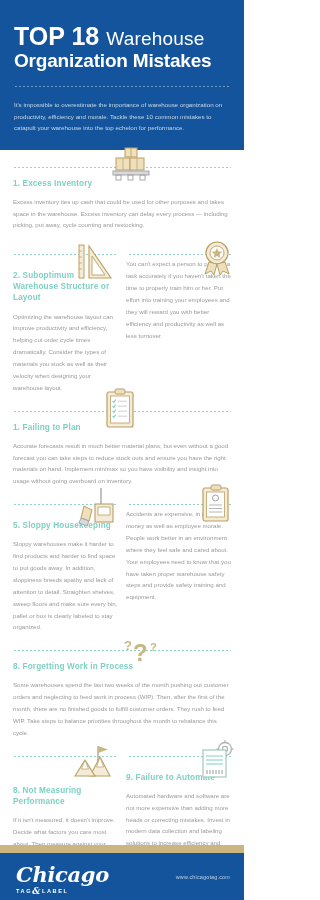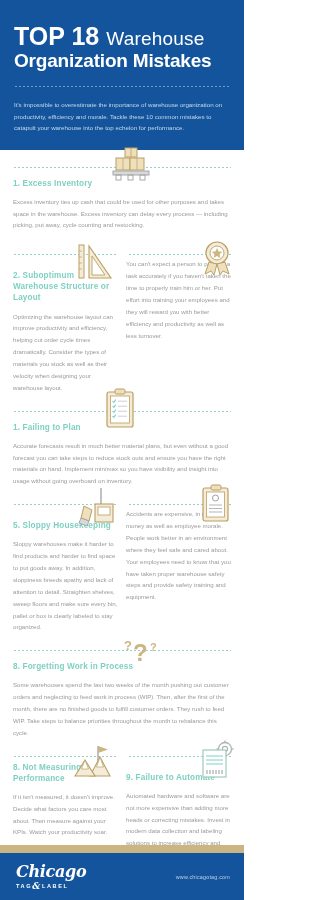--- a/index.html
+++ b/index.html
@@ -125,21 +125,21 @@
   }
   .logo {
     position: absolute;
     left: 16px;
     top: 11px;
     color: #ffffff;
   }
   .logo-main {
     font-family: "DejaVu Serif", serif;
     font-style: italic;
-    font-size: 16px;
+    font-size: 21px;
     font-weight: bold;
     line-height: 1;
     letter-spacing: -0.3px;
   }
   .logo-sub {
     font-size: 5.6px;
     letter-spacing: 1.6px;
     margin-top: 1px;
     font-weight: bold;
   }
@@ -336,21 +336,21 @@
           <line x1="9" y1="30" x2="9" y2="34"></line>
           <line x1="12" y1="30" x2="12" y2="34"></line>
           <line x1="15" y1="30" x2="15" y2="34"></line>
           <line x1="18" y1="30" x2="18" y2="34"></line>
           <line x1="21" y1="30" x2="21" y2="34"></line>
           <line x1="24" y1="30" x2="24" y2="34"></line>
         </g>
       </svg>
     </div>
     <div class="col">
-      <div class="sec-head" style="margin-top:2px;">8. Not Measuring Performance</div>
+      <div class="sec-head" style="margin-top:25px;">8. Not Measuring Performance</div>
       <p class="body-text">If it isn't measured, it doesn't improve. Decide what factors you care most about. Then measure against your KPIs. Watch your productivity soar.</p>
     </div>
     <div class="col">
       <div class="sec-head" style="margin-top:12px;">9. Failure to Automate</div>
       <p class="body-text">Automated hardware and software are not more expensive than adding more heads or correcting mistakes. Invest in modern data collection and labeling solutions to increase efficiency and accuracy.</p>
     </div>
   </div>
 
   <div style="position:absolute; left:0; bottom:0; width:244px;">
     <div class="footer-bar"></div>

